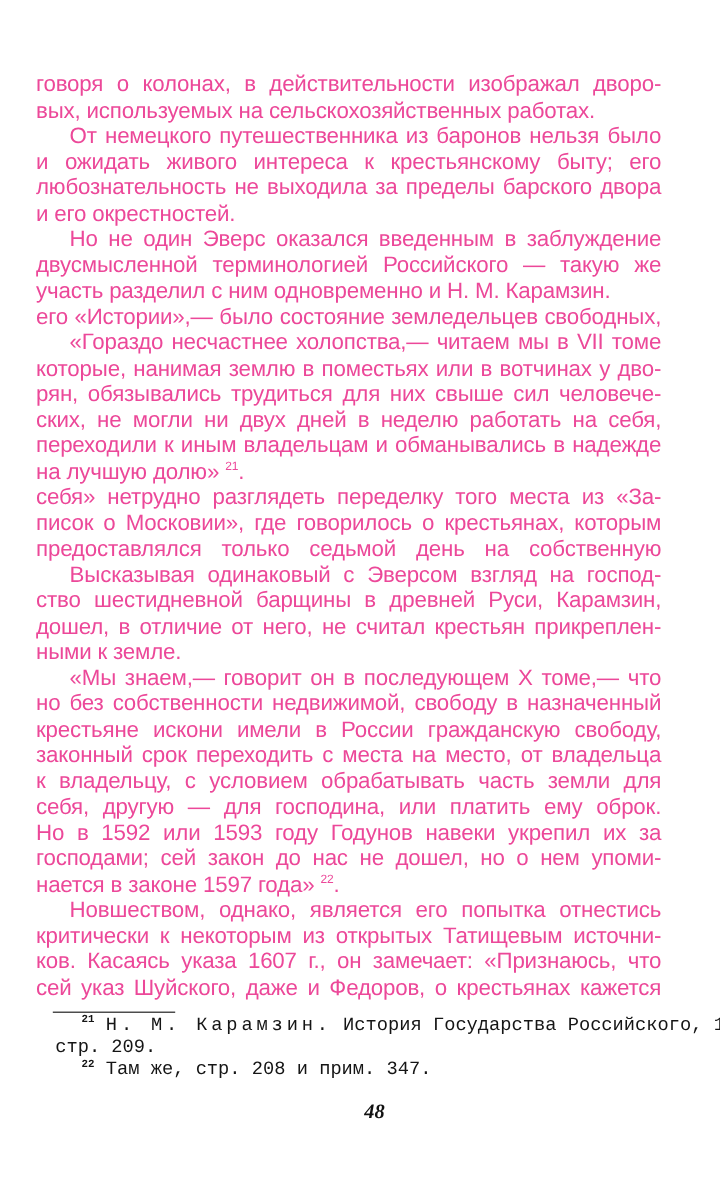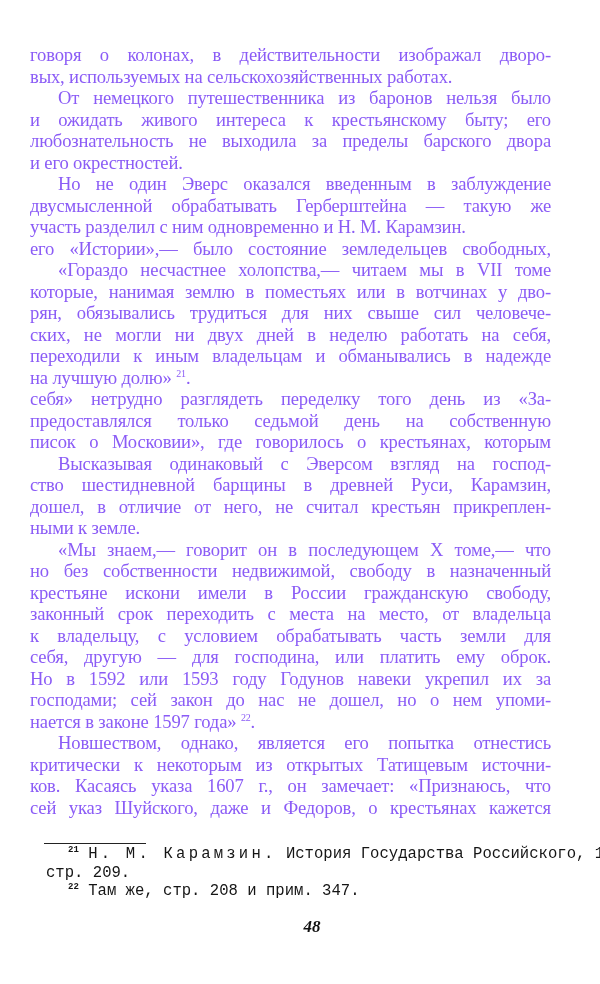--- a/index.html
+++ b/index.html
@@ -1,20 +1,20 @@
 <!DOCTYPE html>
 <html><head>
 <meta charset="utf-8">
 <style>
   html, body { margin: 0; padding: 0; background: #ffffff; }
   body { width: 600px; height: 984px; position: relative; overflow: hidden; }
   .page {
-    position: absolute; left: 30px; top: 44px; width: 521px;
-    font-family: Liberation Serif, serif;
-    color: #8b5cf6;
+    position: absolute; left: 30px; top: 59px; width: 521px;
+    font-family: Liberation Sans, sans-serif;
+    color: #ec4899;
   }
   .line {
     height: 21.5px; line-height: 21.5px; font-size: 18.6px;
     white-space: nowrap; text-align: justify; text-align-last: justify;
     letter-spacing: -0.15px;
   }
   .line.last { text-align-last: left; }
   .line.indent { padding-left: 28px; }
   sup { font-size: 10px; vertical-align: 7px; line-height: 0; }
   .rule { position: absolute; left: 44px; top: 843px; width: 102px; height: 1px; background: #222; }
@@ -37,32 +37,32 @@
 <body>
 
 <div class="page" id="body">
     <div class="line"><span>говоря о колонах, в действительности изображал дворо-</span></div>
     <div class="line last"><span>вых, используемых на сельскохозяйственных работах.</span></div>
     <div class="line indent"><span>От немецкого путешественника из баронов нельзя было</span></div>
     <div class="line"><span>и ожидать живого интереса к крестьянскому быту; его</span></div>
     <div class="line"><span>любознательность не выходила за пределы барского двора</span></div>
     <div class="line last"><span>и его окрестностей.</span></div>
     <div class="line indent"><span>Но не один Эверс оказался введенным в заблуждение</span></div>
-    <div class="line"><span>двусмысленной обрабатывать Герберштейна — такую же</span></div>
+    <div class="line"><span>двусмысленной терминологией Российского — такую же</span></div>
     <div class="line last"><span>участь разделил с ним одновременно и Н. М. Карамзин.</span></div>
     <div class="line"><span>его «Истории»,— было состояние земледельцев свободных,</span></div>
     <div class="line indent"><span>«Гораздо несчастнее холопства,— читаем мы в VII томе</span></div>
     <div class="line"><span>которые, нанимая землю в поместьях или в вотчинах у дво-</span></div>
     <div class="line"><span>рян, обязывались трудиться для них свыше сил человече-</span></div>
     <div class="line"><span>ских, не могли ни двух дней в неделю работать на себя,</span></div>
     <div class="line"><span>переходили к иным владельцам и обманывались в надежде</span></div>
     <div class="line last"><span>на лучшую долю»</span> <sup>21</sup><span>.</span></div>
-    <div class="line"><span>себя» нетрудно разглядеть переделку того день из «За-</span></div>
+    <div class="line"><span>себя» нетрудно разглядеть переделку того места из «За-</span></div>
+    <div class="line"><span>писок о Московии», где говорилось о крестьянах, которым</span></div>
     <div class="line"><span>предоставлялся только седьмой день на собственную</span></div>
-    <div class="line"><span>писок о Московии», где говорилось о крестьянах, которым</span></div>
     <div class="line indent"><span>Высказывая одинаковый с Эверсом взгляд на господ-</span></div>
     <div class="line"><span>ство шестидневной барщины в древней Руси, Карамзин,</span></div>
     <div class="line"><span>дошел, в отличие от него, не считал крестьян прикреплен-</span></div>
     <div class="line last"><span>ными к земле.</span></div>
     <div class="line indent"><span>«Мы знаем,— говорит он в последующем X томе,— что</span></div>
     <div class="line"><span>но без собственности недвижимой, свободу в назначенный</span></div>
     <div class="line"><span>крестьяне искони имели в России гражданскую свободу,</span></div>
     <div class="line"><span>законный срок переходить с места на место, от владельца</span></div>
     <div class="line"><span>к владельцу, с условием обрабатывать часть земли для</span></div>
     <div class="line"><span>себя, другую — для господина, или платить ему оброк.</span></div>

